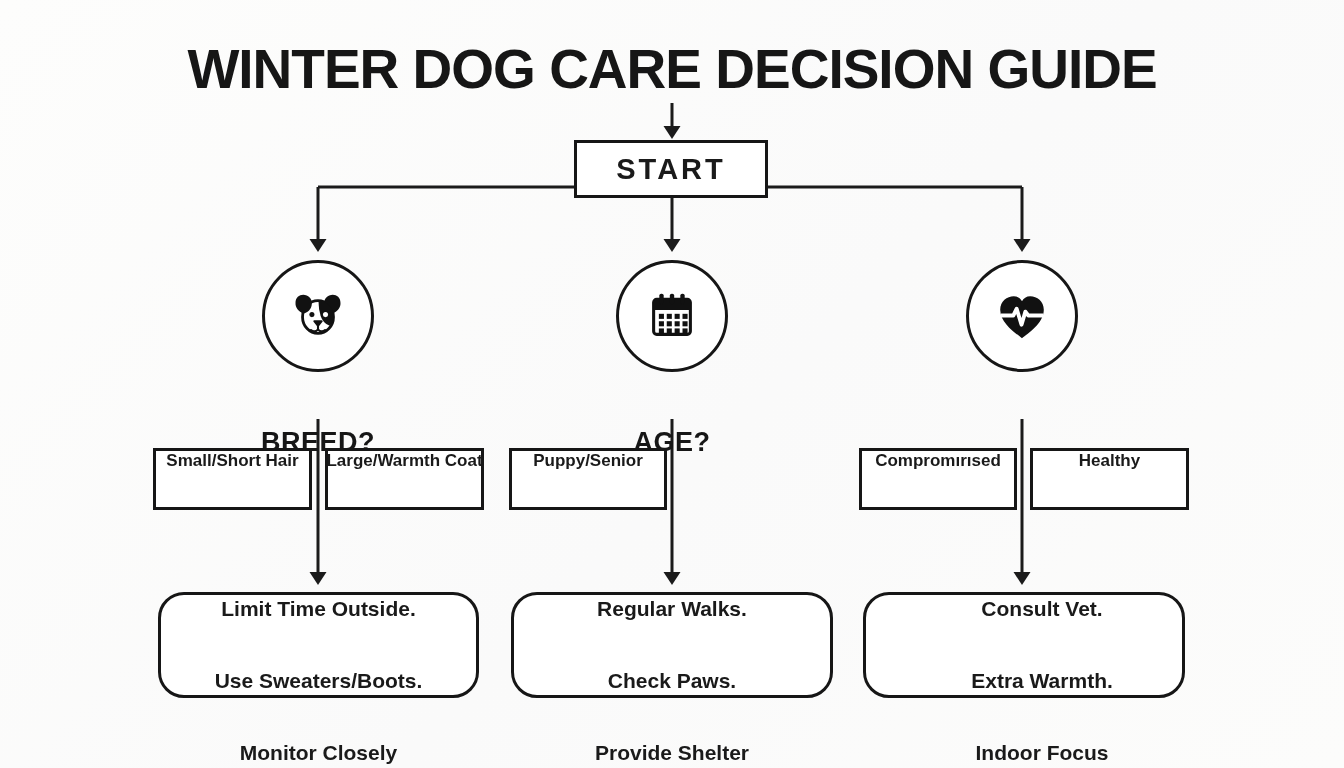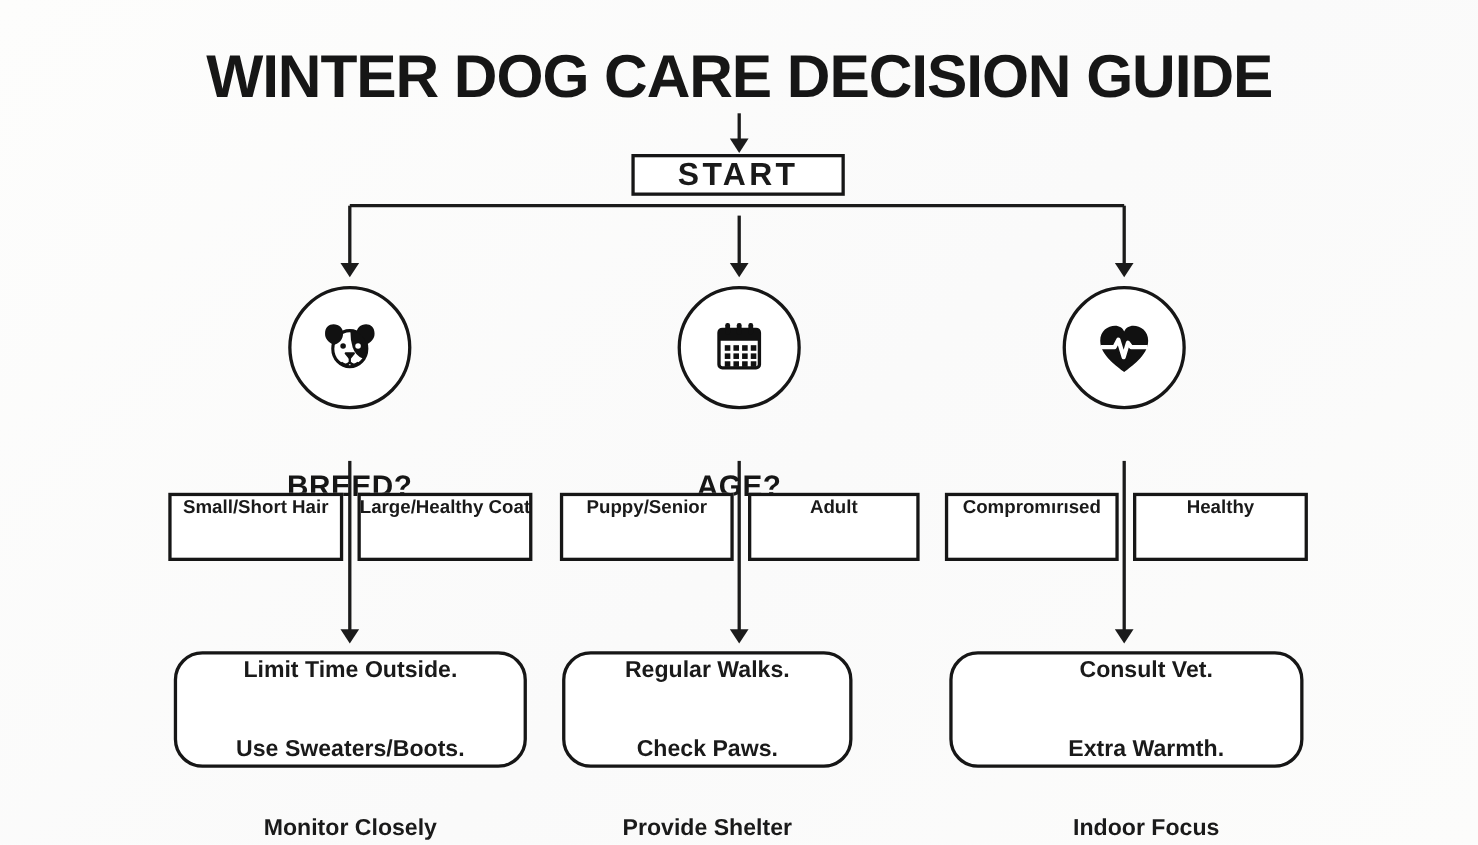--- a/index.html
+++ b/index.html
@@ -33,21 +33,21 @@
     letter-spacing: -1px;
     color: #161616;
     z-index: 1;
     white-space: nowrap;
   }
   .start-box {
     position: absolute;
     left: 574px;
     top: 140px;
     width: 194px;
-    height: 38px;
+    height: 58px;
     background: #ffffff;
     border: 3px solid #161616;
     display: flex;
     align-items: center;
     justify-content: center;
     font-size: 29px;
     font-weight: bold;
     letter-spacing: 3px;
     z-index: 2;
   }
@@ -115,21 +115,21 @@
     align-items: center;
     justify-content: space-between;
     font-size: 21px;
     line-height: 28px;
     font-weight: bold;
     text-align: center;
     z-index: 1;
     gap: 44px;
   }
   .r1 { left: 158px; width: 321px; }
-  .r2 { left: 511px; width: 264px; }
+  .r2 { left: 511px; width: 322px; }
   .r3 { left: 863px; width: 322px; padding-left: 36px; }
 </style>
 </head>
 <body>
 
 <div class="canvas">
 
   <svg class="wires" width="1344" height="768" viewBox="0 0 1344 768" stroke="#1b1b1b" stroke-width="3" fill="none">
 
     <path d="M672 103 V128"></path>
@@ -168,21 +168,21 @@
       <circle cx="40" cy="30.5" r="2.7" fill="#ffffff"></circle>
       <path d="M28 37.5 L36 37.5 L32 42.5 Z" fill="#111111" stroke="#111111" stroke-width="2" stroke-linejoin="round"></path>
       <path d="M32 42.5 V46.2 M32 46.2 C30 49 26.5 49 24.5 47 M32 46.2 C34 49 37.5 49 39.5 47" stroke="#111111" stroke-width="2.2" fill="none" stroke-linecap="round"></path>
     </svg>
   </div>
   <div class="q-label q1">BREED?</div>
   <div class="opt o1a">
     <span>Small/Short Hair</span>
   </div>
   <div class="opt o1b">
-    <span>Large/Healthy Coat</span>
+    <span>Large/Warmth Coat</span>
   </div>
   <div class="result r1">
     <div>Limit Time Outside.</div>
     <div>Use Sweaters/Boots.</div>
     <div>Monitor Closely</div>
   </div>
 
   <div class="circle c2">
     <svg width="56" height="56" viewBox="0 0 64 64">
       <rect x="11" y="13" width="42" height="40" rx="3.5" fill="#ffffff" stroke="#111111" stroke-width="3.5"></rect>
@@ -203,23 +203,20 @@
           <rect x="26" y="46.2" width="5.8" height="5.8"></rect>
           <rect x="35" y="46.2" width="5.8" height="5.8"></rect>
           <rect x="44" y="46.2" width="5.8" height="5.8"></rect>
       </g>
     </svg>
   </div>
   <div class="q-label q2">AGE?</div>
   <div class="opt o2a">
     <span>Puppy/Senior</span>
   </div>
-  <div class="opt o2b">
-    <span>Adult</span>
-  </div>
   <div class="result r2">
     <div>Regular Walks.</div>
     <div>Check Paws.</div>
     <div>Provide Shelter</div>
   </div>
 
   <div class="circle c3">
     <svg width="62" height="62" viewBox="0 0 64 64">
       <path d="M32 55 C26 50 9.5 39.5 9.5 25.5 C9.5 16.5 16.5 11.5 23.5 11.5 C27.4 11.5 30.6 13.6 32 16.8 C33.4 13.6 36.6 11.5 40.5 11.5 C47.5 11.5 54.5 16.5 54.5 25.5 C54.5 39.5 38 50 32 55 Z" fill="#111111"></path>
       <polyline points="10,31.5 23,31.5 26.5,24.5 31.5,41 35.5,27.5 38.5,31.5 54,31.5" fill="none" stroke="#ffffff" stroke-width="4" stroke-linejoin="round"></polyline>

